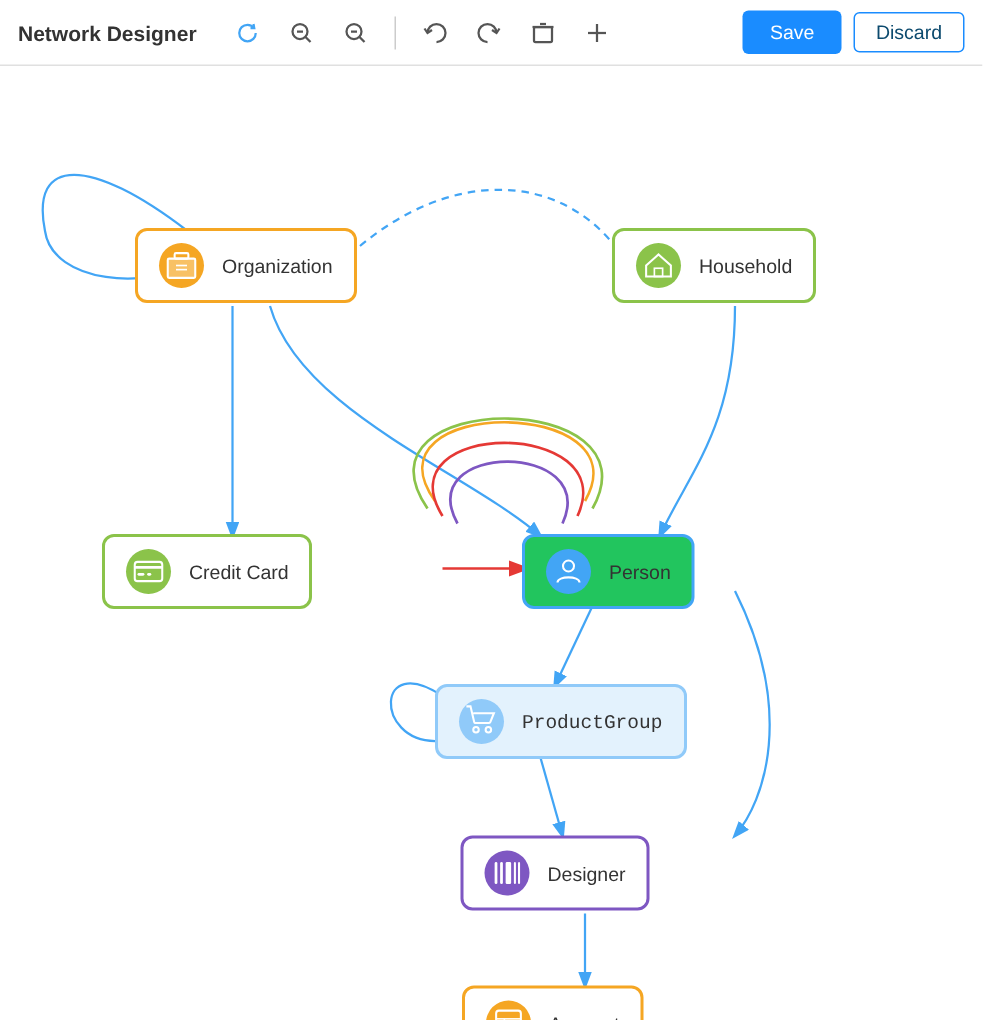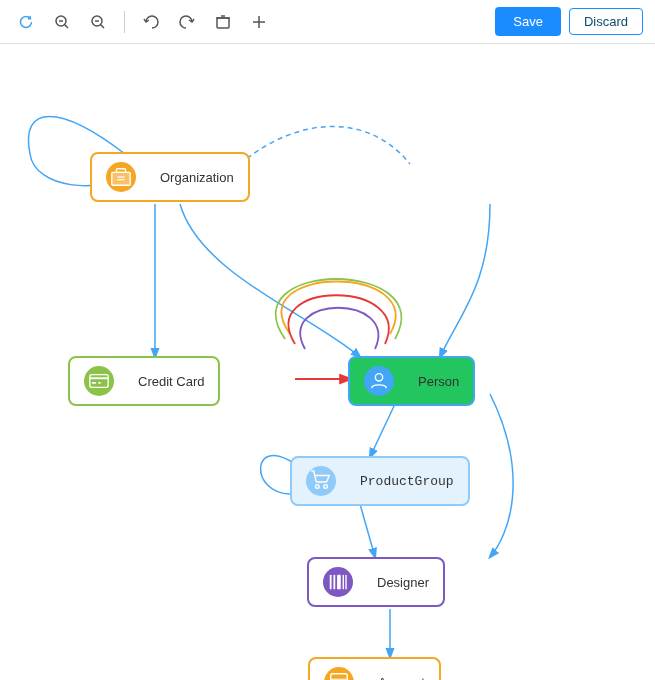--- a/index.html
+++ b/index.html
@@ -24,39 +24,40 @@
       background: #fff; color: #0c4a6e; border: 1.5px solid #1a8cff; border-radius: 4px;
       padding: 5px 14px; font-size: 13px; cursor: pointer; font-weight: 500;
     }
 
     .canvas {
       position: relative; width: 655px; height: 636px; background: #fff; overflow: hidden;
     }
 
     
     .node {
-      position: absolute; display: flex; align-items: center; gap: 24px;
+      position: absolute; display: flex; align-items: center; gap: 12px;
       border-radius: 8px; padding: 8px 14px; font-size: 13px; font-weight: 500;
       background: #fff; white-space: nowrap;
     }
     .node-icon {
       width: 30px; height: 30px; border-radius: 50%; display: flex; align-items: center;
       justify-content: center; color: #fff; font-size: 16px; flex-shrink: 0;
     }
 
     
     .connections-svg {
       position: absolute; top: 0; left: 0; width: 100%; height: 100%;
       pointer-events: none;
     }
   </style>
 </head>
 <body>
 
 <div class="toolbar">
+  <span class="toolbar-title">Network Designer</span>
   <button class="toolbar-icon-btn" title="Refresh">
     <svg width="16" height="16" viewBox="0 0 16 16" fill="none">
       <path d="M13.5 8A5.5 5.5 0 1 1 8 2.5c1.8 0 3.4.87 4.4 2.2" stroke="#42a5f5" stroke-width="1.5" fill="none"></path>
       <polyline points="12,2 12.5,4.7 10,4.7" fill="none" stroke="#42a5f5" stroke-width="1.5"></polyline>
     </svg>
   </button>
   <button class="toolbar-icon-btn" title="Zoom In">
     <svg width="16" height="16" viewBox="0 0 16 16" fill="none">
       <circle cx="7" cy="7" r="5" stroke="#555" stroke-width="1.5"></circle>
       <line x1="10.5" y1="10.5" x2="14" y2="14" stroke="#555" stroke-width="1.5"></line>
@@ -150,20 +151,29 @@
         <rect x="2" y="7" width="20" height="14" rx="1" fill="white" opacity="0.3"></rect>
         <rect x="2" y="7" width="20" height="14" rx="1" stroke="white" stroke-width="1.5" fill="none"></rect>
         <rect x="7" y="3" width="10" height="4" rx="1" stroke="white" stroke-width="1.5" fill="none"></rect>
         <line x1="8" y1="12" x2="16" y2="12" stroke="white" stroke-width="1.2"></line>
         <line x1="8" y1="15" x2="16" y2="15" stroke="white" stroke-width="1.2"></line>
       </svg>
     </div>
     <span style="color:#333;">Organization</span>
   </div>
 
+  <div class="node" style="left:408px; top:108px; border:2px solid #8bc34a;">
+    <div class="node-icon" style="background:#8bc34a; font-size:18px;">
+      <svg width="22" height="22" viewBox="0 0 24 24" fill="white">
+        <path d="M3 12 L12 4 L21 12 L21 20 L3 20 Z" stroke="white" stroke-width="1.5" fill="none"></path>
+        <rect x="9" y="14" width="6" height="6" stroke="white" stroke-width="1.2" fill="none"></rect>
+      </svg>
+    </div>
+    <span style="color:#333;">Household</span>
+  </div>
 
   <div class="node" style="left:68px; top:312px; border:2px solid #8bc34a;justify-content:space-between;">
     <div class="node-icon" style="background:#8bc34a; font-size:15px;">
       <svg width="22" height="22" viewBox="0 0 24 24" fill="white">
         <rect x="2" y="5" width="20" height="14" rx="2" stroke="white" stroke-width="1.5" fill="none"></rect>
         <line x1="2" y1="9" x2="22" y2="9" stroke="white" stroke-width="2"></line>
         <rect x="4" y="13" width="5" height="2" rx="1" fill="white"></rect>
         <rect x="11" y="13" width="3" height="2" rx="1" fill="white"></rect>
       </svg>
     </div>

